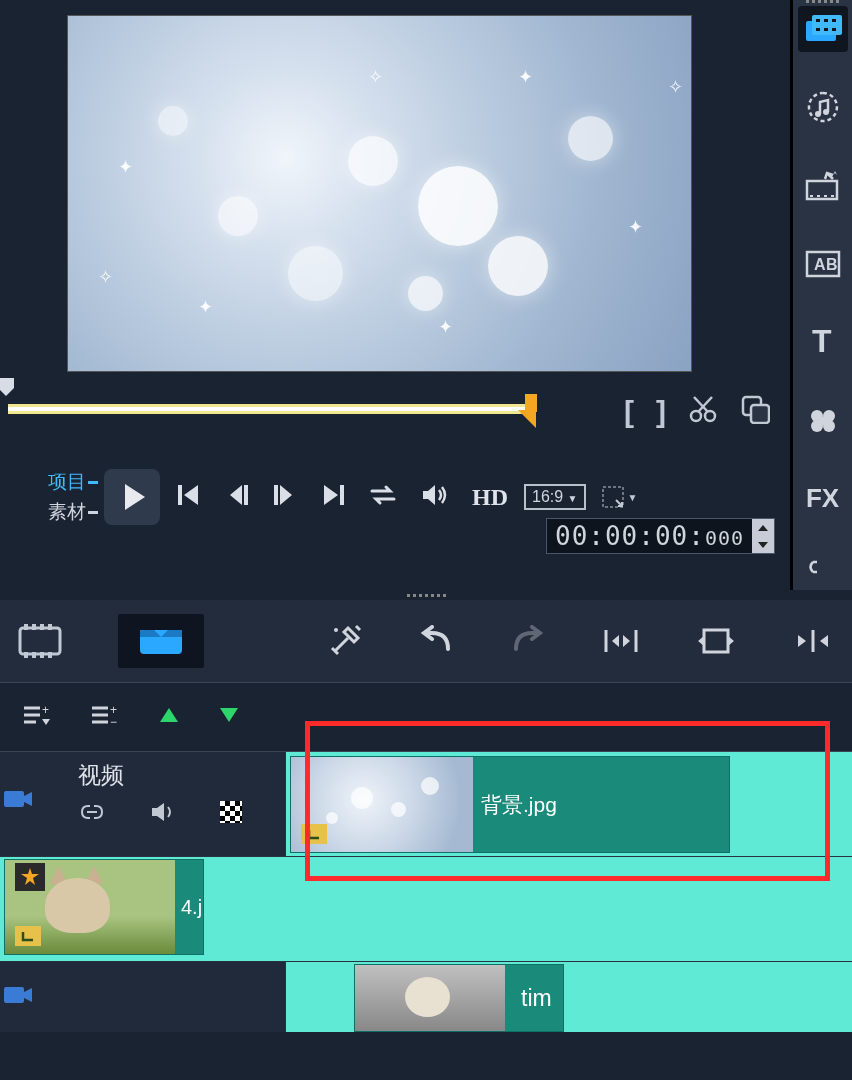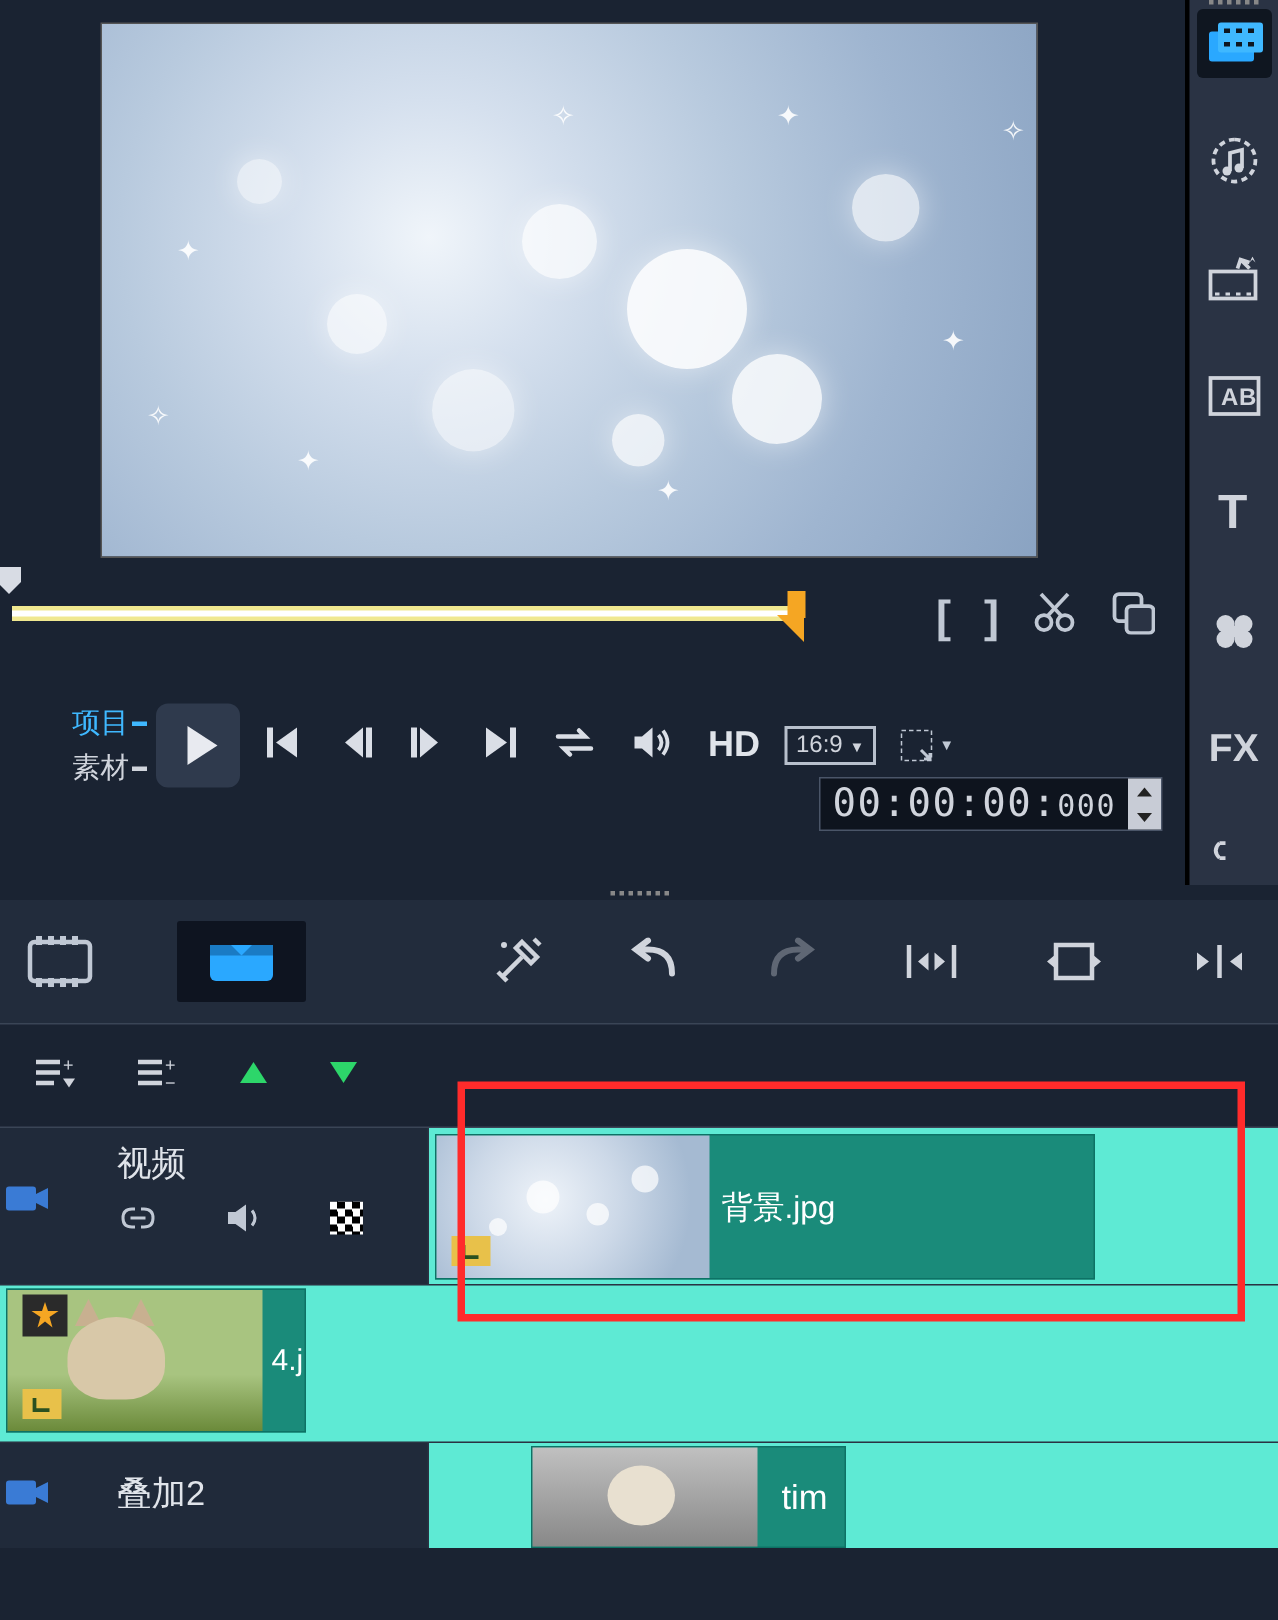--- a/index.html
+++ b/index.html
@@ -118,21 +118,21 @@
     border-radius: 8px;
     display:flex;align-items:center;justify-content:center;
     cursor:pointer;
     margin-right: 16px;
   }
   .play-tri{width:0;height:0;border-left:20px solid #e8eaf0;border-top:13px solid transparent;border-bottom:13px solid transparent;margin-left:5px;}
   
   .tc-btns{display:flex;gap:22px;align-items:center;margin-right:24px;}
   .tc-btns svg,.tc-btns span{cursor:pointer;}
   
-  .hd-label{font-size:24px;font-weight:600;color:#e0e4ea;margin-right:16px;cursor:pointer;}
+  .hd-label{font-size:24px;font-weight:600;color:#e0e4ea;margin-right:16px;cursor:pointer;font-family:Liberation Serif, serif;}
   .ratio-box{border:2px solid #b8c0cc;padding:2px 6px;font-size:16px;color:#d0d4dc;margin-right:16px;cursor:pointer;}
   .crop-btn{margin-right:8px;cursor:pointer;display:flex;align-items:center;gap:4px;}
   
   .timecode{
     position:absolute;
     right:15px;
     top:518px;
     display:flex;align-items:center;background:#0e141e;border:1px solid #4a5568;
   }
   .timecode .tc{font-family:monospace;font-size:26px;letter-spacing:1px;color:#d0d4dc;padding:2px 8px;}
@@ -567,21 +567,20 @@
       </div>
     </div>
   </div>
 
   <div class="track" style="height:70px;border-bottom:none">
     <div class="track-head" style="padding-top:18px">
       <span class="track-cam" style="top:22px"><svg width="30" height="22">
             <rect x="0" y="3" width="20" height="16" rx="2" fill="#3a7bd5"></rect>
             <path d="M20 8 L28 4 V18 L20 14 Z" fill="#3a7bd5"></path>
           </svg></span>
-      <div class="track-title">叠加2</div>
     </div>
     <div class="track-body">
       <div class="clip3">
         <div class="thumb">
           <div class="cat2"></div>
 
         </div>
         <div class="lbl">tim</div>
       </div>
     </div>

